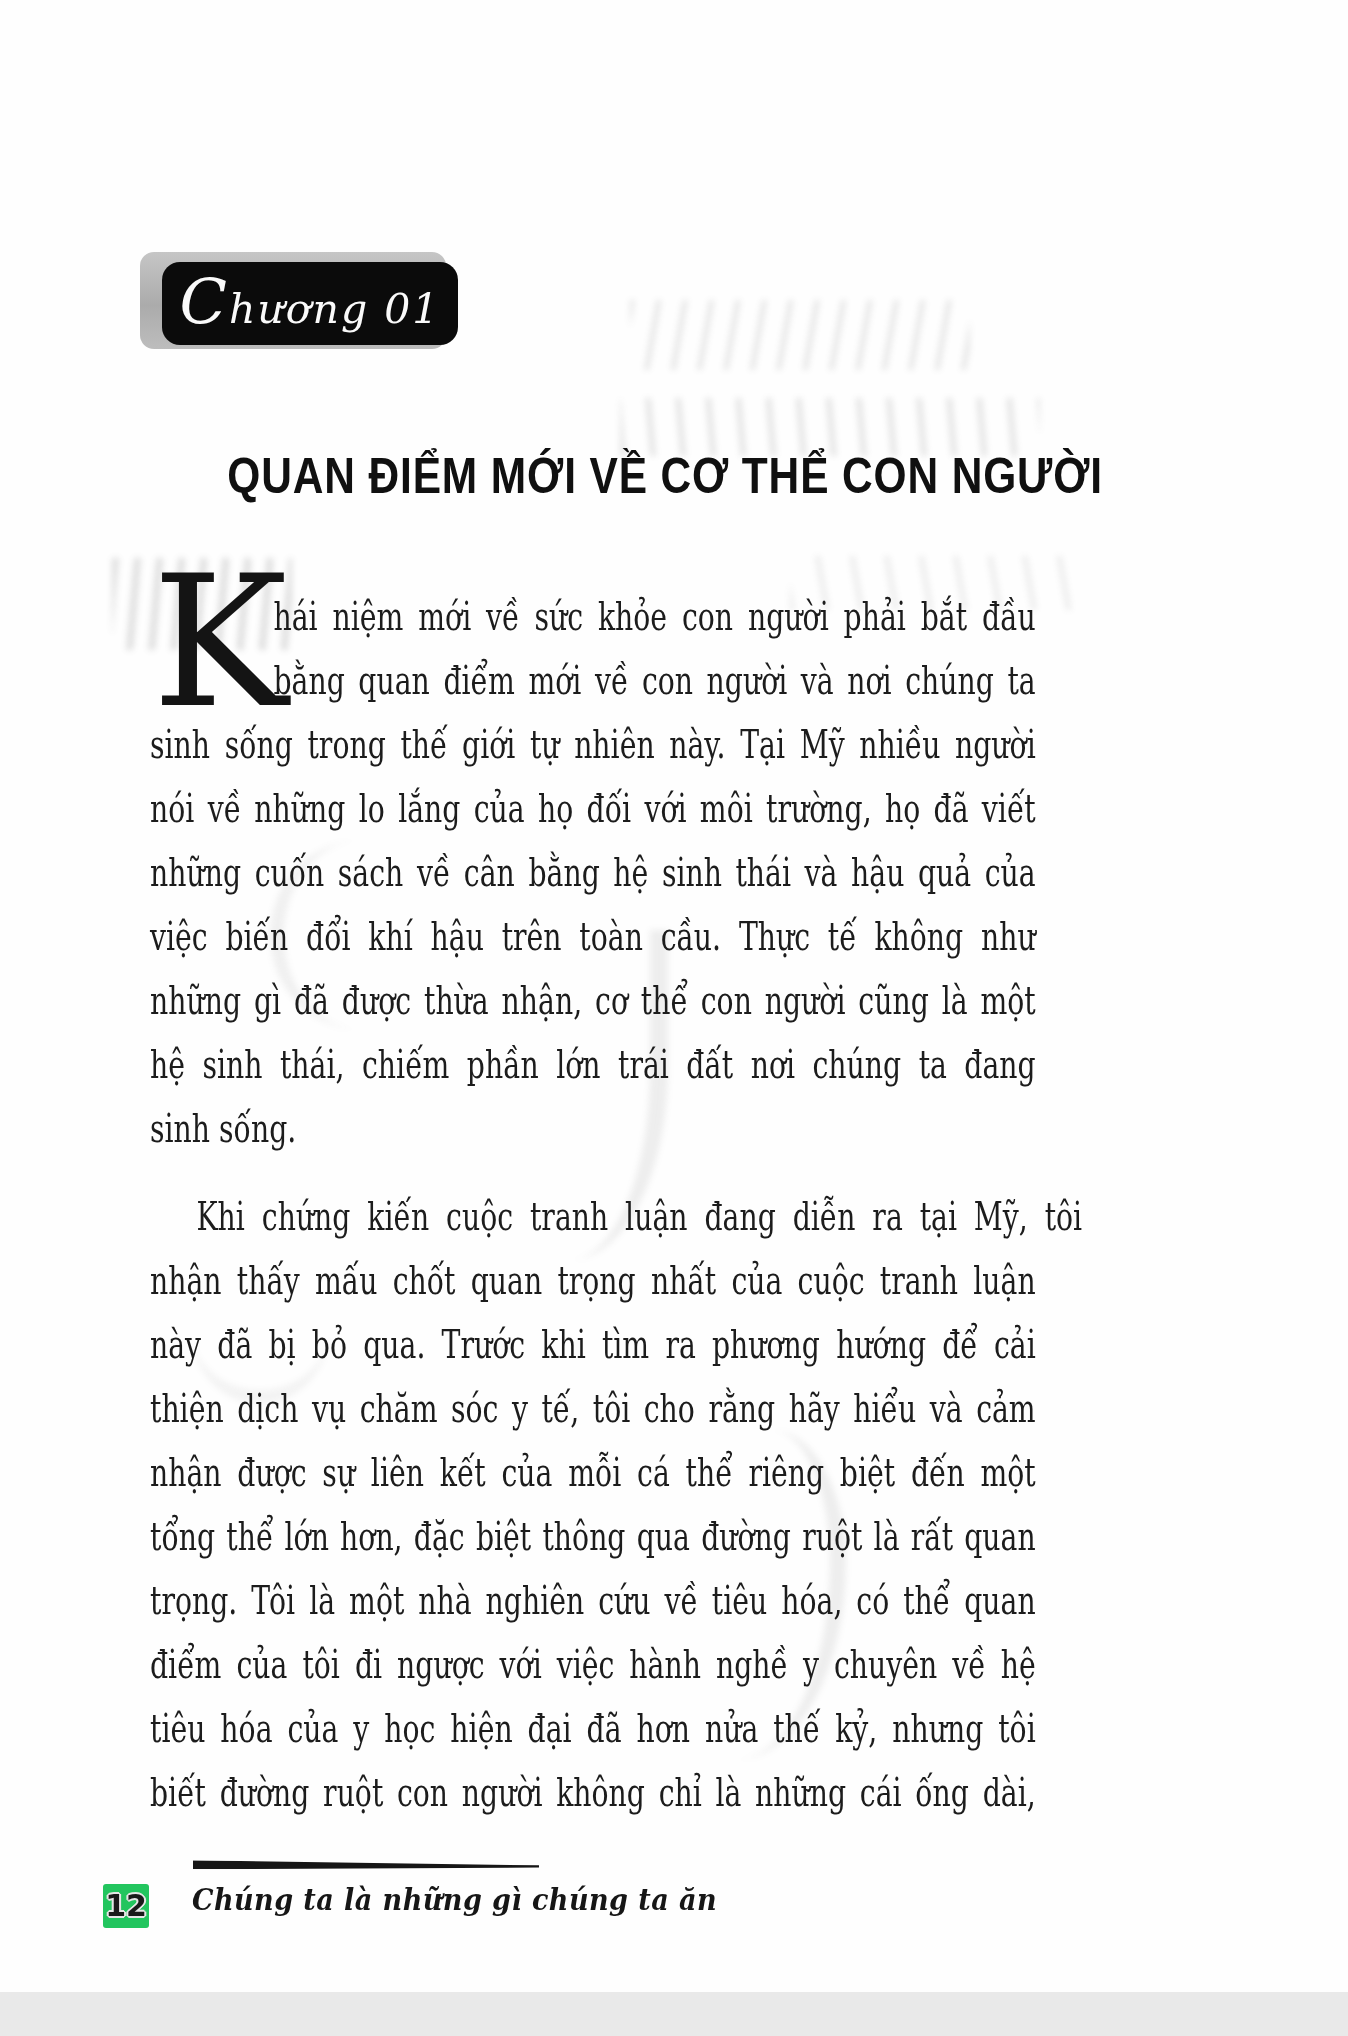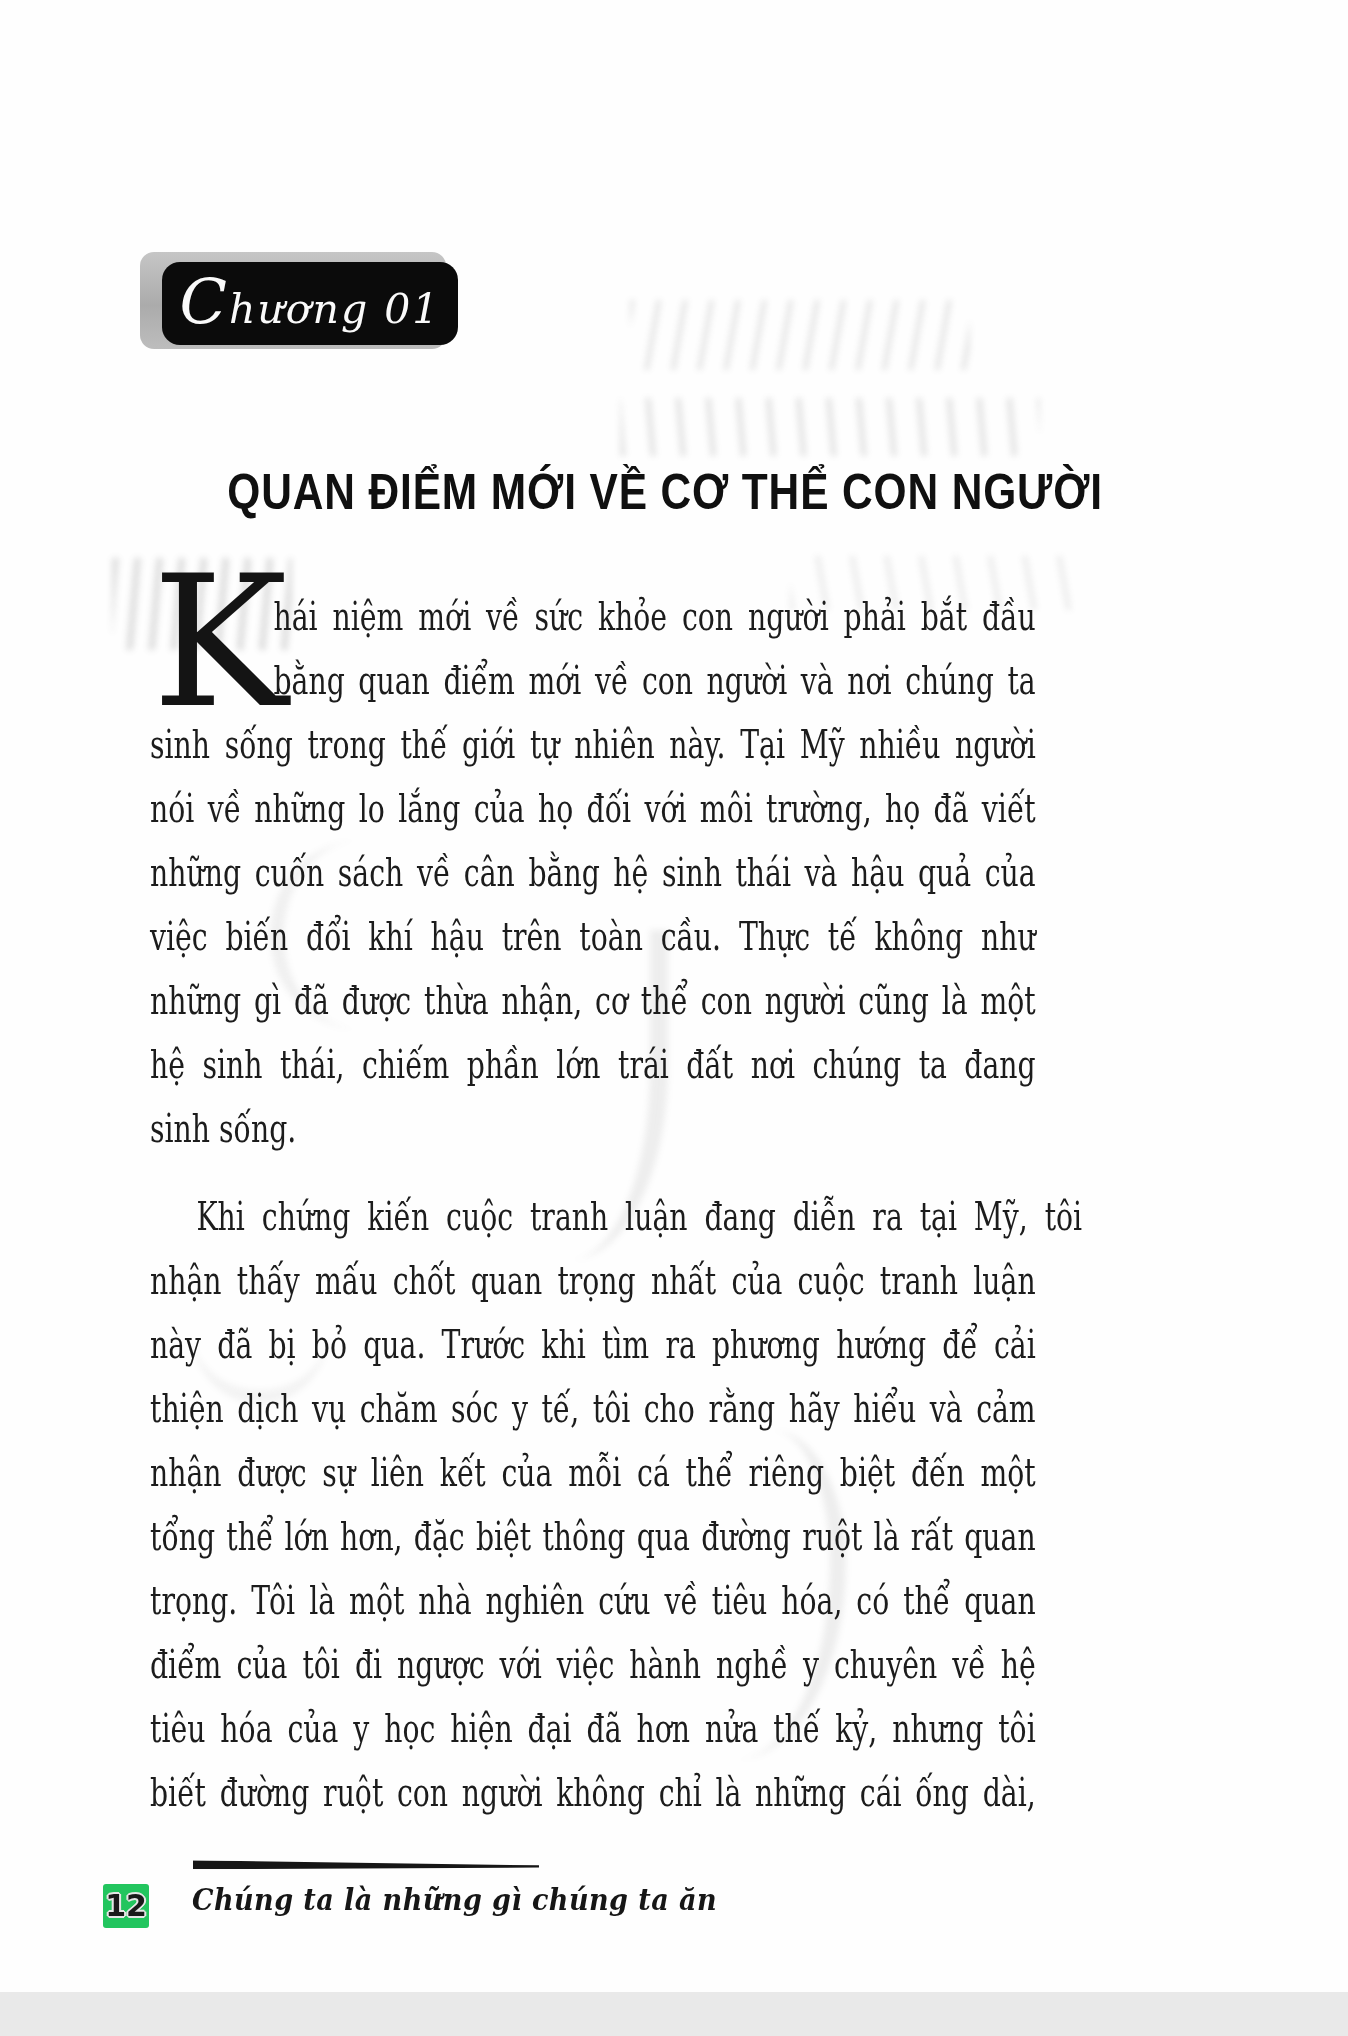--- a/index.html
+++ b/index.html
@@ -24,21 +24,21 @@
     background:#0b0b0b; border-radius:18px;
     color:#fafafa; text-align:center; line-height:80px;
     font-style:italic; font-family:"DejaVu Serif",serif;
     white-space:nowrap;
   }
   .badge .initial { font-size:62px; letter-spacing:2px; }
   .badge .rest    { font-size:41px; letter-spacing:2px; }
 
   
   .title-wrap {
-    position:absolute; left:150px; top:448px; width:886px;
+    position:absolute; left:150px; top:432px; width:886px;
     text-align:center; line-height:88px; white-space:nowrap;
   }
   .title-inner {
     display:inline-block;
     font-family:"Liberation Sans","DejaVu Sans",sans-serif;
     font-weight:bold; font-size:50px; color:#101010;
     transform:scaleX(0.85); transform-origin:center;
     letter-spacing:1px;
   }
 

